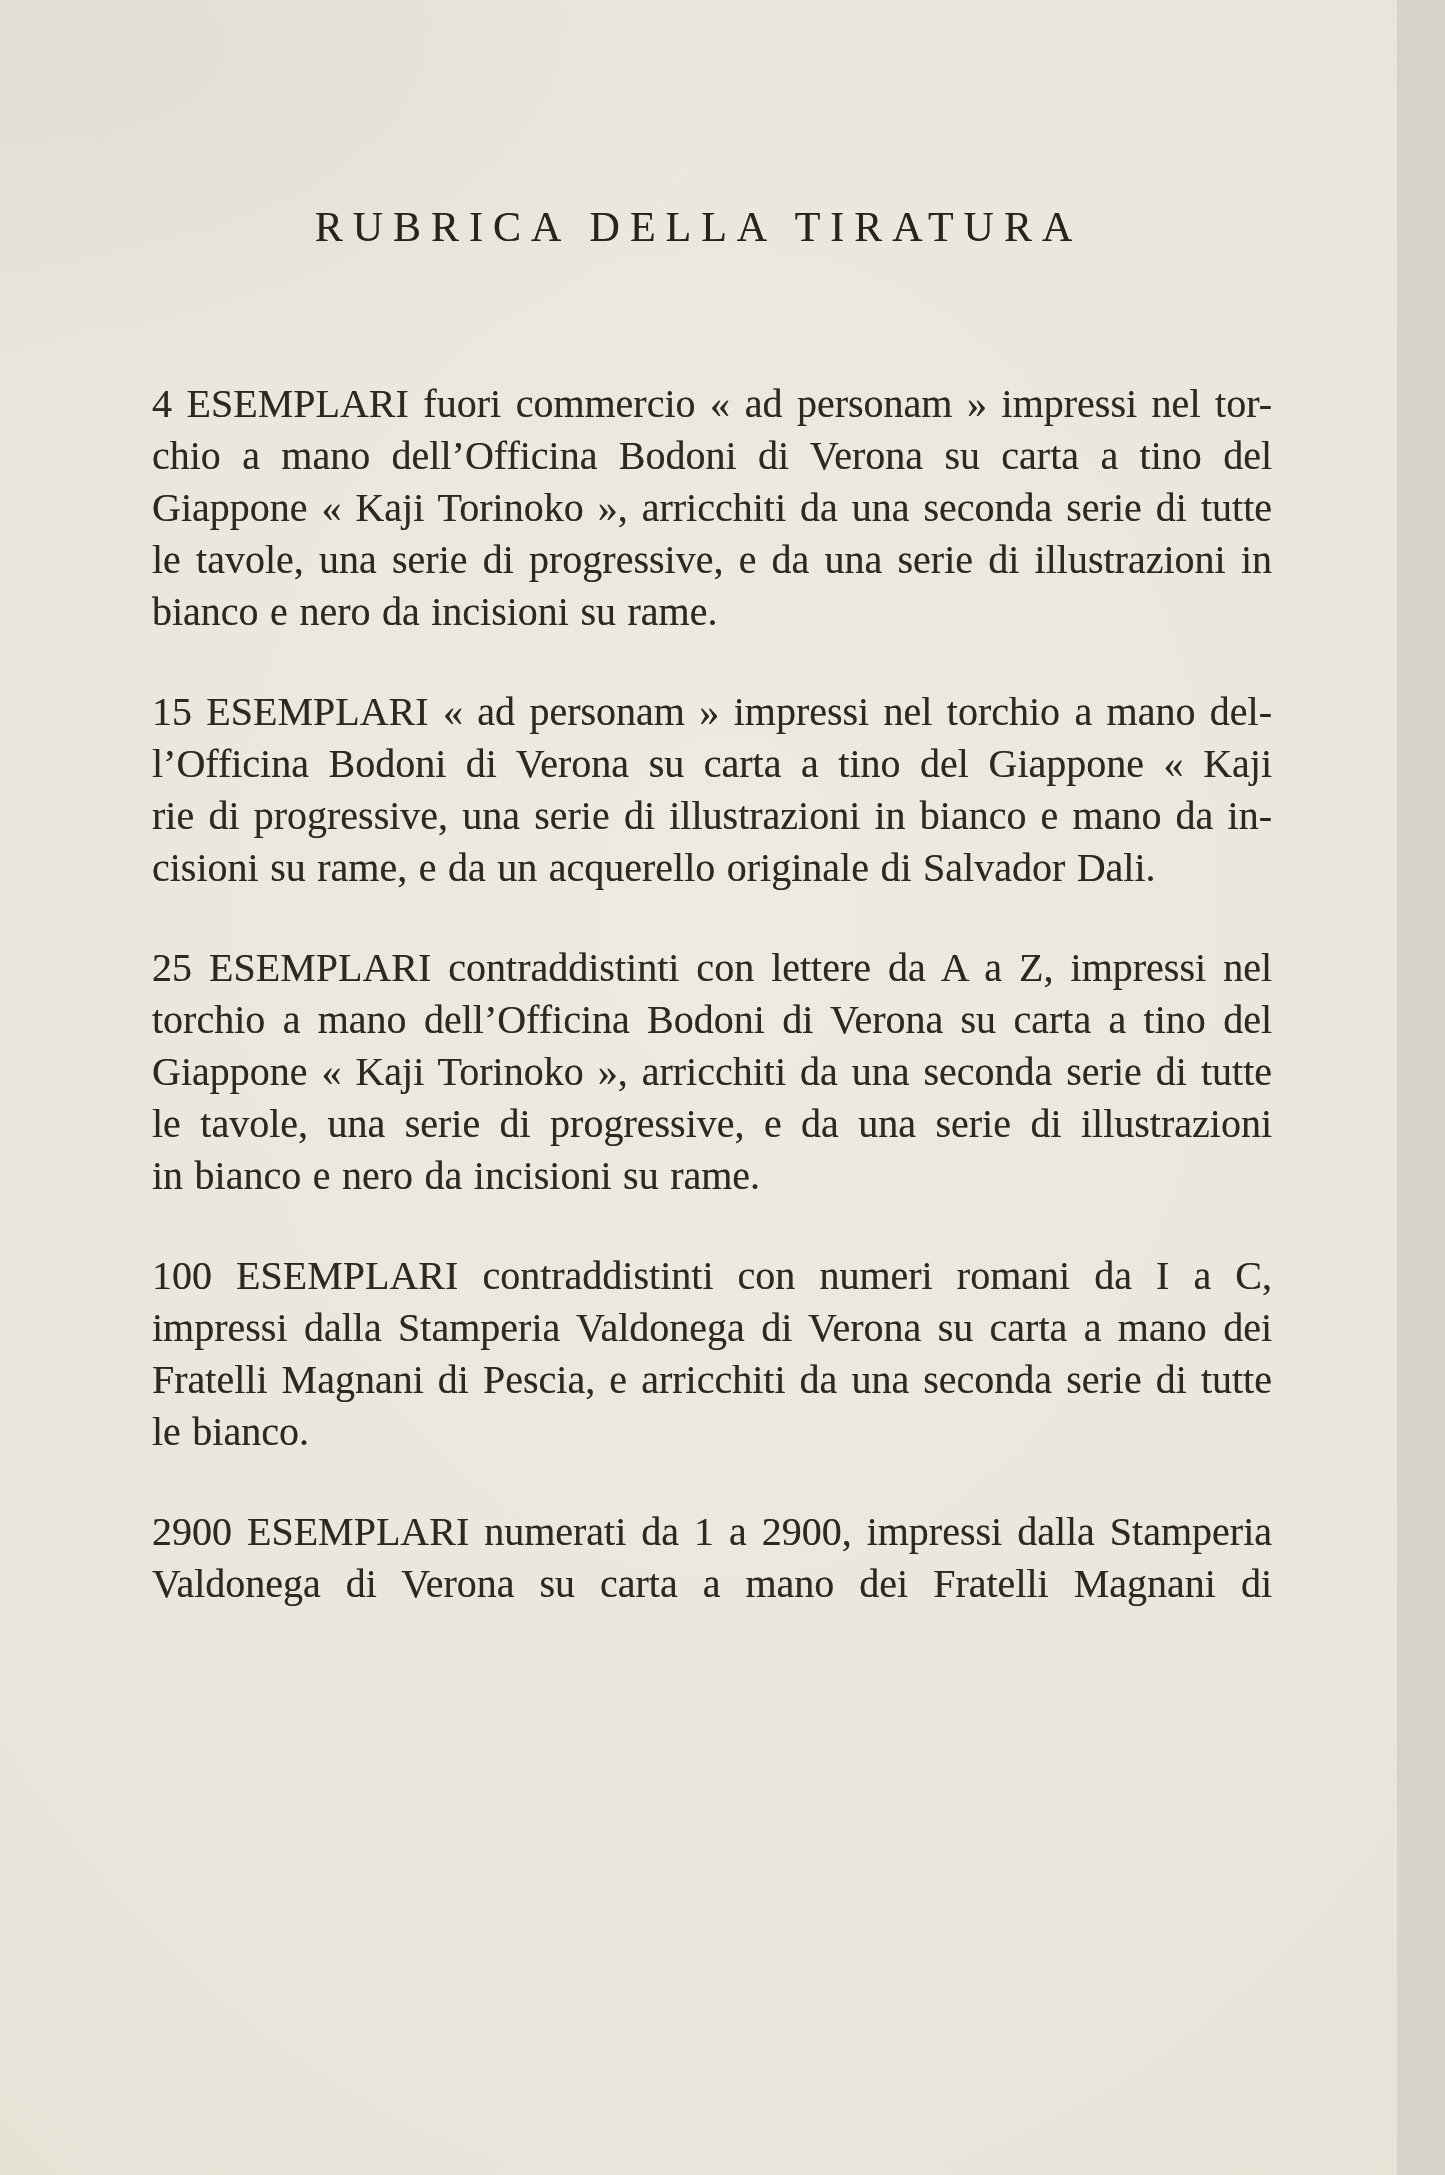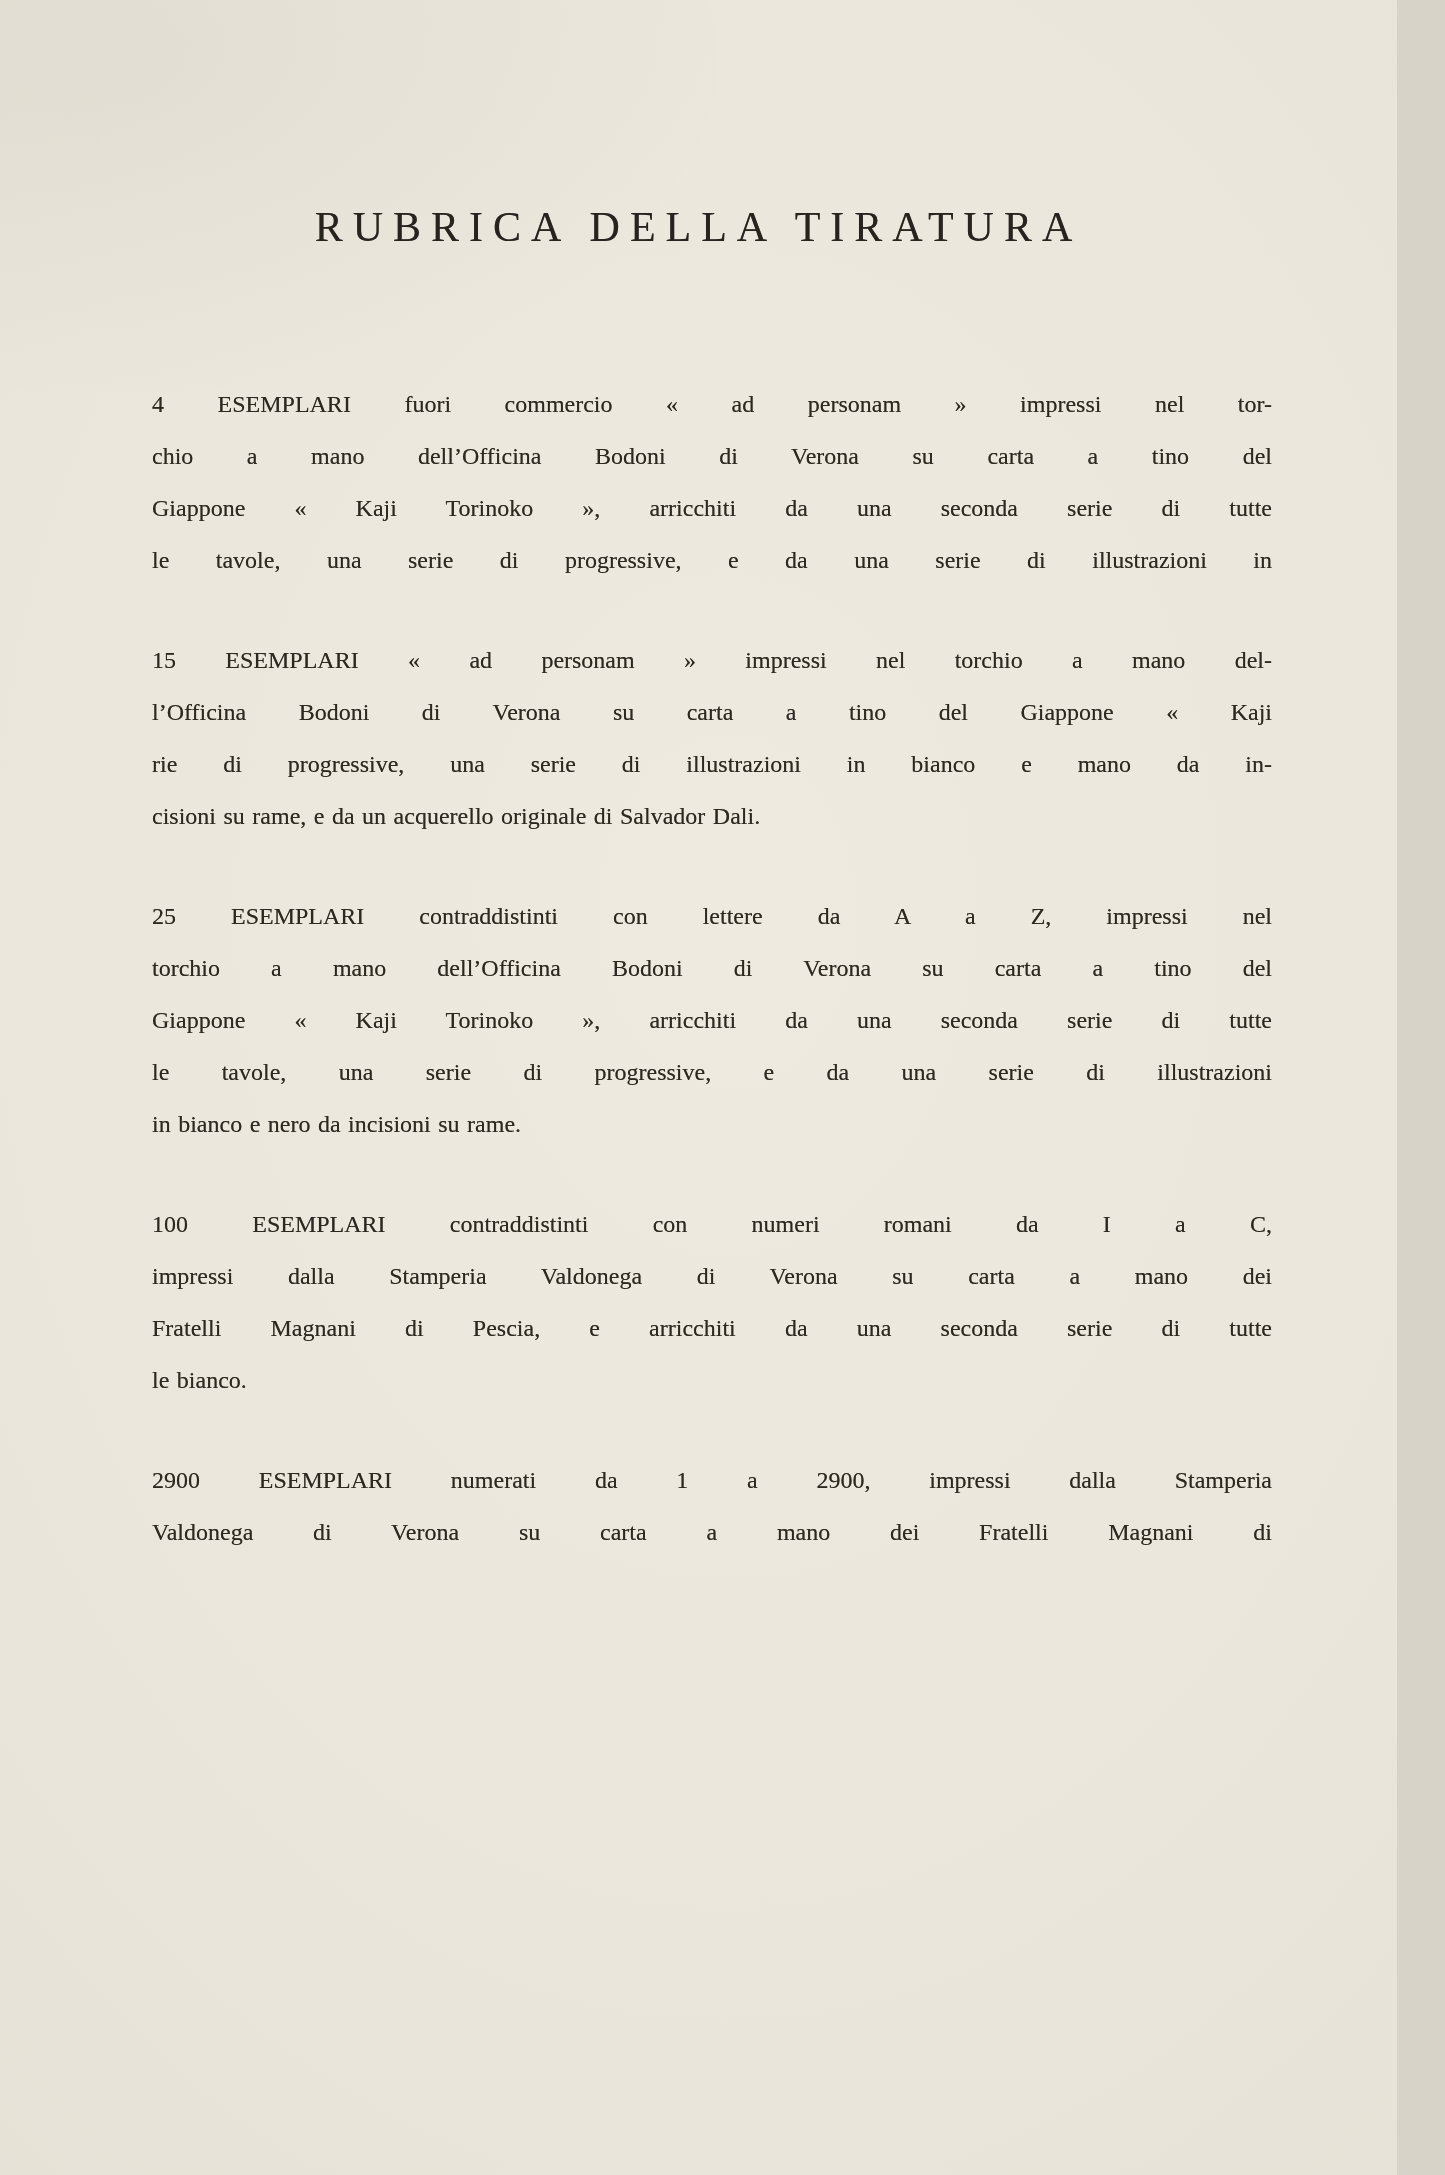--- a/index.html
+++ b/index.html
@@ -33,21 +33,21 @@
   .body-block {
     position: absolute;
     top: 378px;
     left: 152px;
     width: 1120px;
   }
   .para {
     margin: 0 0 48px 0;
   }
   .line {
-    font-size: 24px;
+    font-size: 40px;
     line-height: 52px;
     height: 52px;
     overflow: hidden;
     text-align: justify;
     text-align-last: justify;
     word-spacing: 1.5px;
     color: #2d2922;
   }
   .line.last {
     text-align-last: left;
@@ -64,20 +64,21 @@
 
   <div class="title">RUBRICA DELLA TIRATURA</div>
 
   <div class="body-block">
 
     <div class="para">
       <div class="line">4 ESEMPLARI fuori commercio « ad personam » impressi nel tor-</div>
       <div class="line">chio a mano dell’Officina Bodoni di Verona su carta a tino del</div>
       <div class="line">Giappone « Kaji Torinoko », arricchiti da una seconda serie di tutte</div>
       <div class="line">le tavole, una serie di progressive, e da una serie di illustrazioni in</div>
+      <div class="line last">bianco e nero da incisioni su rame.</div>
     </div>
 
     <div class="para">
       <div class="line">15 ESEMPLARI « ad personam » impressi nel torchio a mano del-</div>
       <div class="line">l’Officina Bodoni di Verona su carta a tino del Giappone « Kaji</div>
       <div class="line">rie di progressive, una serie di illustrazioni in bianco e mano da in-</div>
       <div class="line last">cisioni su rame, e da un acquerello originale di Salvador Dali.</div>
     </div>
 
     <div class="para">

